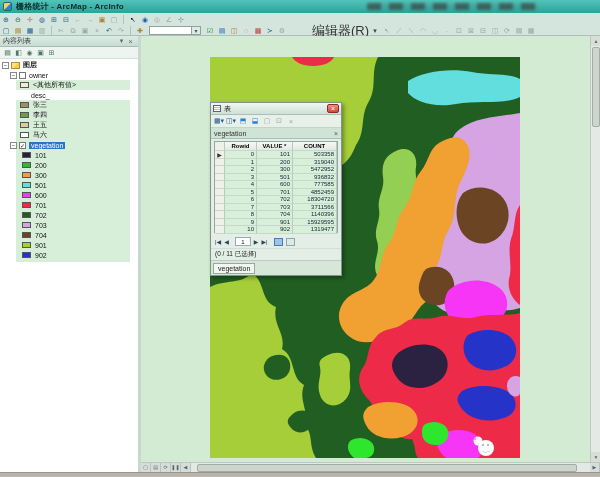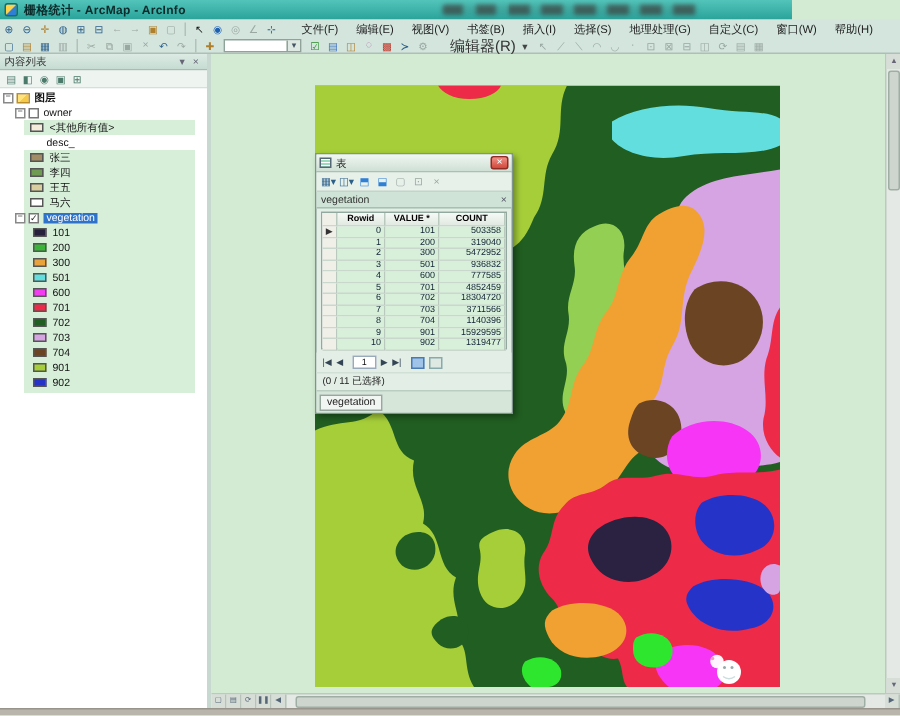--- a/index.html
+++ b/index.html
@@ -2,37 +2,37 @@
 <html><head>
 <meta charset="utf-8">
 <style>
   * { margin:0; padding:0; box-sizing:border-box; }
   html,body { width:600px; height:477px; }
   body { font-family:"Liberation Sans","DejaVu Sans",sans-serif; overflow:hidden; background:#d2ebd2; }
   .abs { position:absolute; }
   #screen { position:relative; width:600px; height:477px; background:#d2ebd2; overflow:hidden; }
 
   
-  #titlebar { left:0; top:0; width:528px; height:13px; background:linear-gradient(#53c4ba,#2aa39a); display:flex; align-items:center; padding:0 3px; }
+  #titlebar { left:0; top:0; width:600px; height:13px; background:linear-gradient(#53c4ba,#2aa39a); display:flex; align-items:center; padding:0 3px; }
   #titlebar .appicon { width:9px; height:9px; border-radius:2px; background:linear-gradient(135deg,#ffd24a 0 45%,#2e7fd6 55% 100%); border:1px solid #1d6b66; margin-right:4px; }
   #titlebar .title { font-size:8px; font-weight:bold; color:#0d2b2b; letter-spacing:.2px; }
   #titlebar .smudge { margin-left:auto; margin-right:60px; width:170px; height:7px; background:repeating-linear-gradient(90deg,rgba(60,30,30,.55) 0 14px,rgba(60,30,30,.08) 14px 22px); filter:blur(1.5px); border-radius:2px; }
 
   
   #band { left:0; top:13px; width:600px; height:23px; background:#d3e5dd; border-bottom:1px solid #aebfb7; }
   .trow { position:absolute; left:0; width:600px; height:11px; display:flex; align-items:center; }
   .tico { display:inline-flex; align-items:center; justify-content:center; width:11px; height:10px; font-size:7px; color:#2c5f8a; margin:0 .5px; border-radius:2px; }
   .tico.gray { color:#9aa8a2; }
   .tico.warm { color:#b07f2a; }
   .tico.red { color:#c0392b; }
   .menus { display:flex; margin-left:8px; }
   .menu { font-size:7.5px; color:#222; padding:0 6px; }
   .combo { width:52px; height:9px; background:#fff; border:1px solid #8fa39b; display:inline-flex; margin:0 3px; }
   .combo .arrow { margin-left:auto; width:9px; background:#dfe9e3; color:#456; font-size:6px; line-height:8px; text-align:center; border-left:1px solid #8fa39b; }
-  .editor-label { font-size:10px; color:#333; margin-left:12px; }
+  .editor-label { font-size:13px; color:#333; margin-left:24px; }
   .sep { width:1px; height:9px; background:#b2c2ba; margin:0 3px; }
 
   
   #toc { left:0; top:36px; width:141px; height:436px; background:#fff; border-right:3px solid #c6d8d0; }
   #toc-header { position:absolute; left:0; top:0; width:138px; height:11px; background:linear-gradient(#dcebe4,#c6dcd2); border-bottom:1px solid #a8bcb3; display:flex; align-items:center; padding:0 3px; }
   #toc-header .t { font-size:7px; color:#333; }
   #toc-header .hico { margin-left:auto; font-size:7px; color:#667; width:9px; text-align:center; }
   #toc-header .hico + .hico { margin-left:0; }
   #toc-tools { position:absolute; left:0; top:11px; width:138px; height:12px; background:#eef4f0; border-bottom:1px solid #d4e0da; display:flex; align-items:center; padding:0 2px; }
   #toc-tools .tico { width:10px; height:10px; font-size:7px; color:#4a7a6a; }
@@ -112,32 +112,20 @@
       <span class="tico gray">←</span>
       <span class="tico gray">→</span>
       <span class="tico warm">▣</span>
       <span class="tico gray">▢</span>
       <span class="sep"></span>
       <span class="tico" style="color:#111">↖</span>
       <span class="tico" style="color:#1d5fb0">◉</span>
       <span class="tico gray">◎</span>
       <span class="tico gray">∠</span>
       <span class="tico">⊹</span>
-      <nav class="menus">
-        <span class="menu">文件(F)</span>
-        <span class="menu">编辑(E)</span>
-        <span class="menu">视图(V)</span>
-        <span class="menu">书签(B)</span>
-        <span class="menu">插入(I)</span>
-        <span class="menu">选择(S)</span>
-        <span class="menu">地理处理(G)</span>
-        <span class="menu">自定义(C)</span>
-        <span class="menu">窗口(W)</span>
-        <span class="menu">帮助(H)</span>
-      </nav>
     </div>
     <div class="trow" style="top:12px;">
       <span class="tico">▢</span>
       <span class="tico warm">▤</span>
       <span class="tico">▦</span>
       <span class="tico gray">▥</span>
       <span class="sep"></span>
       <span class="tico gray">✂</span>
       <span class="tico gray">⧉</span>
       <span class="tico gray">▣</span>

